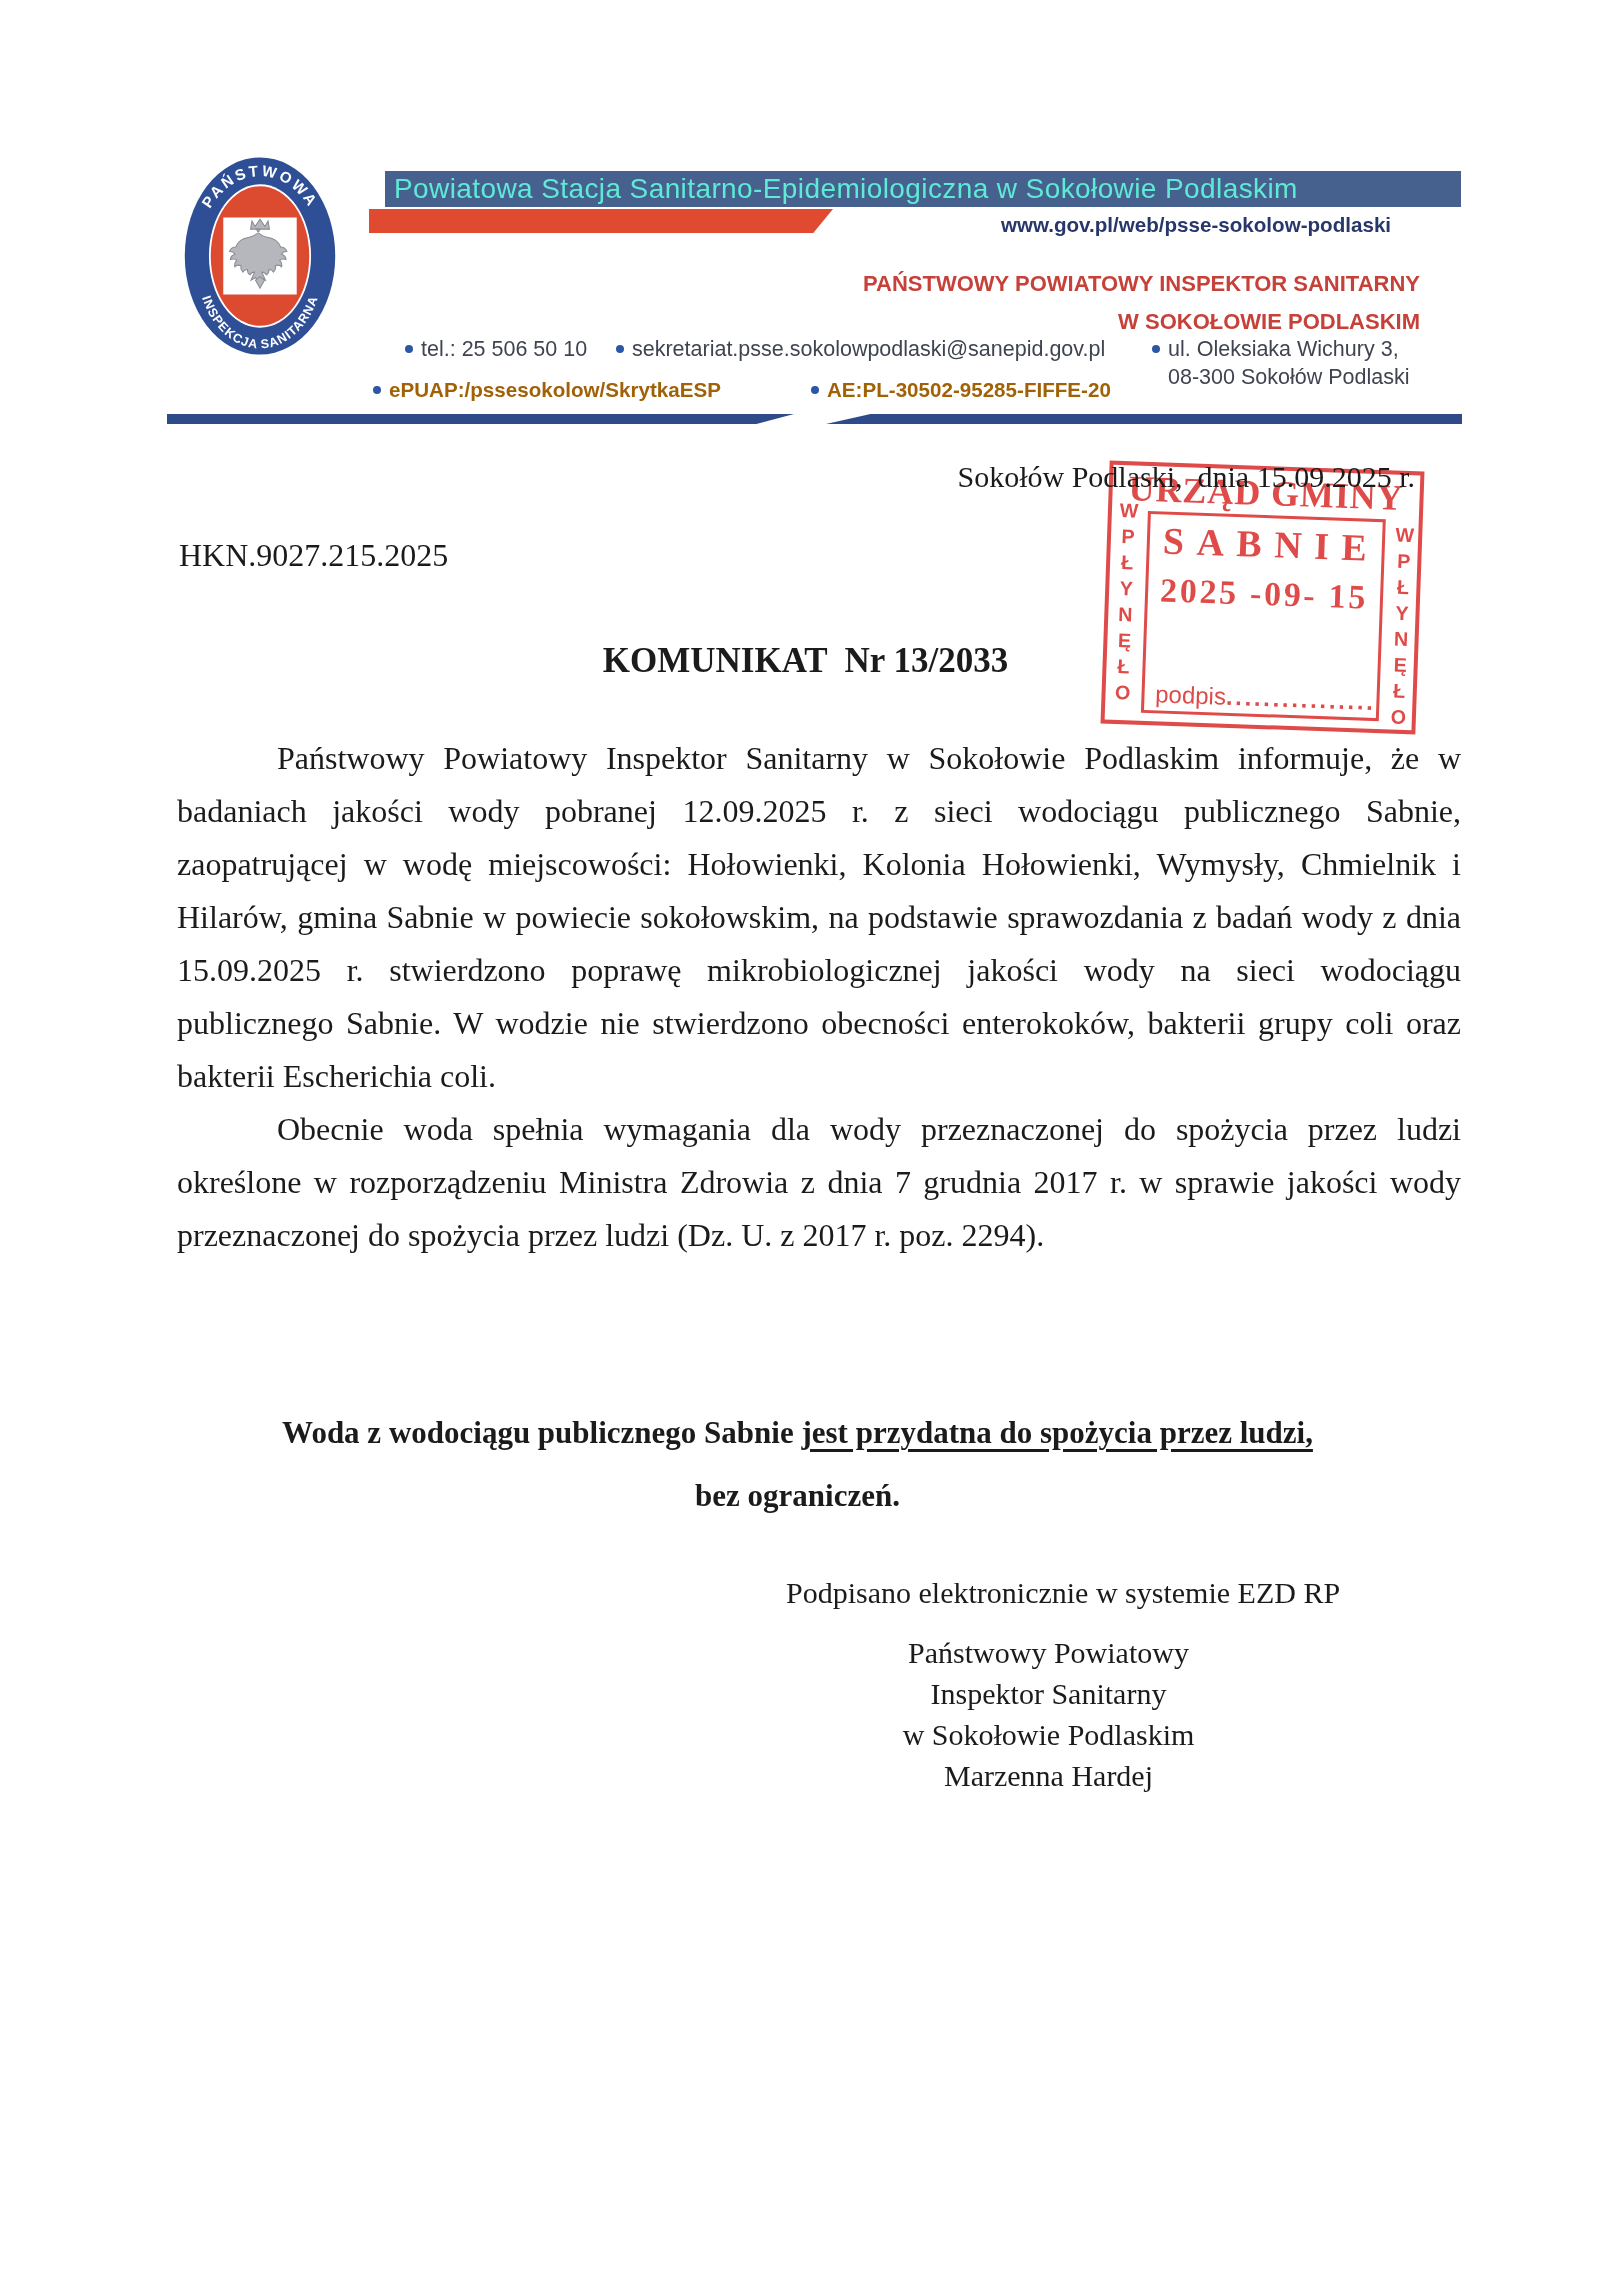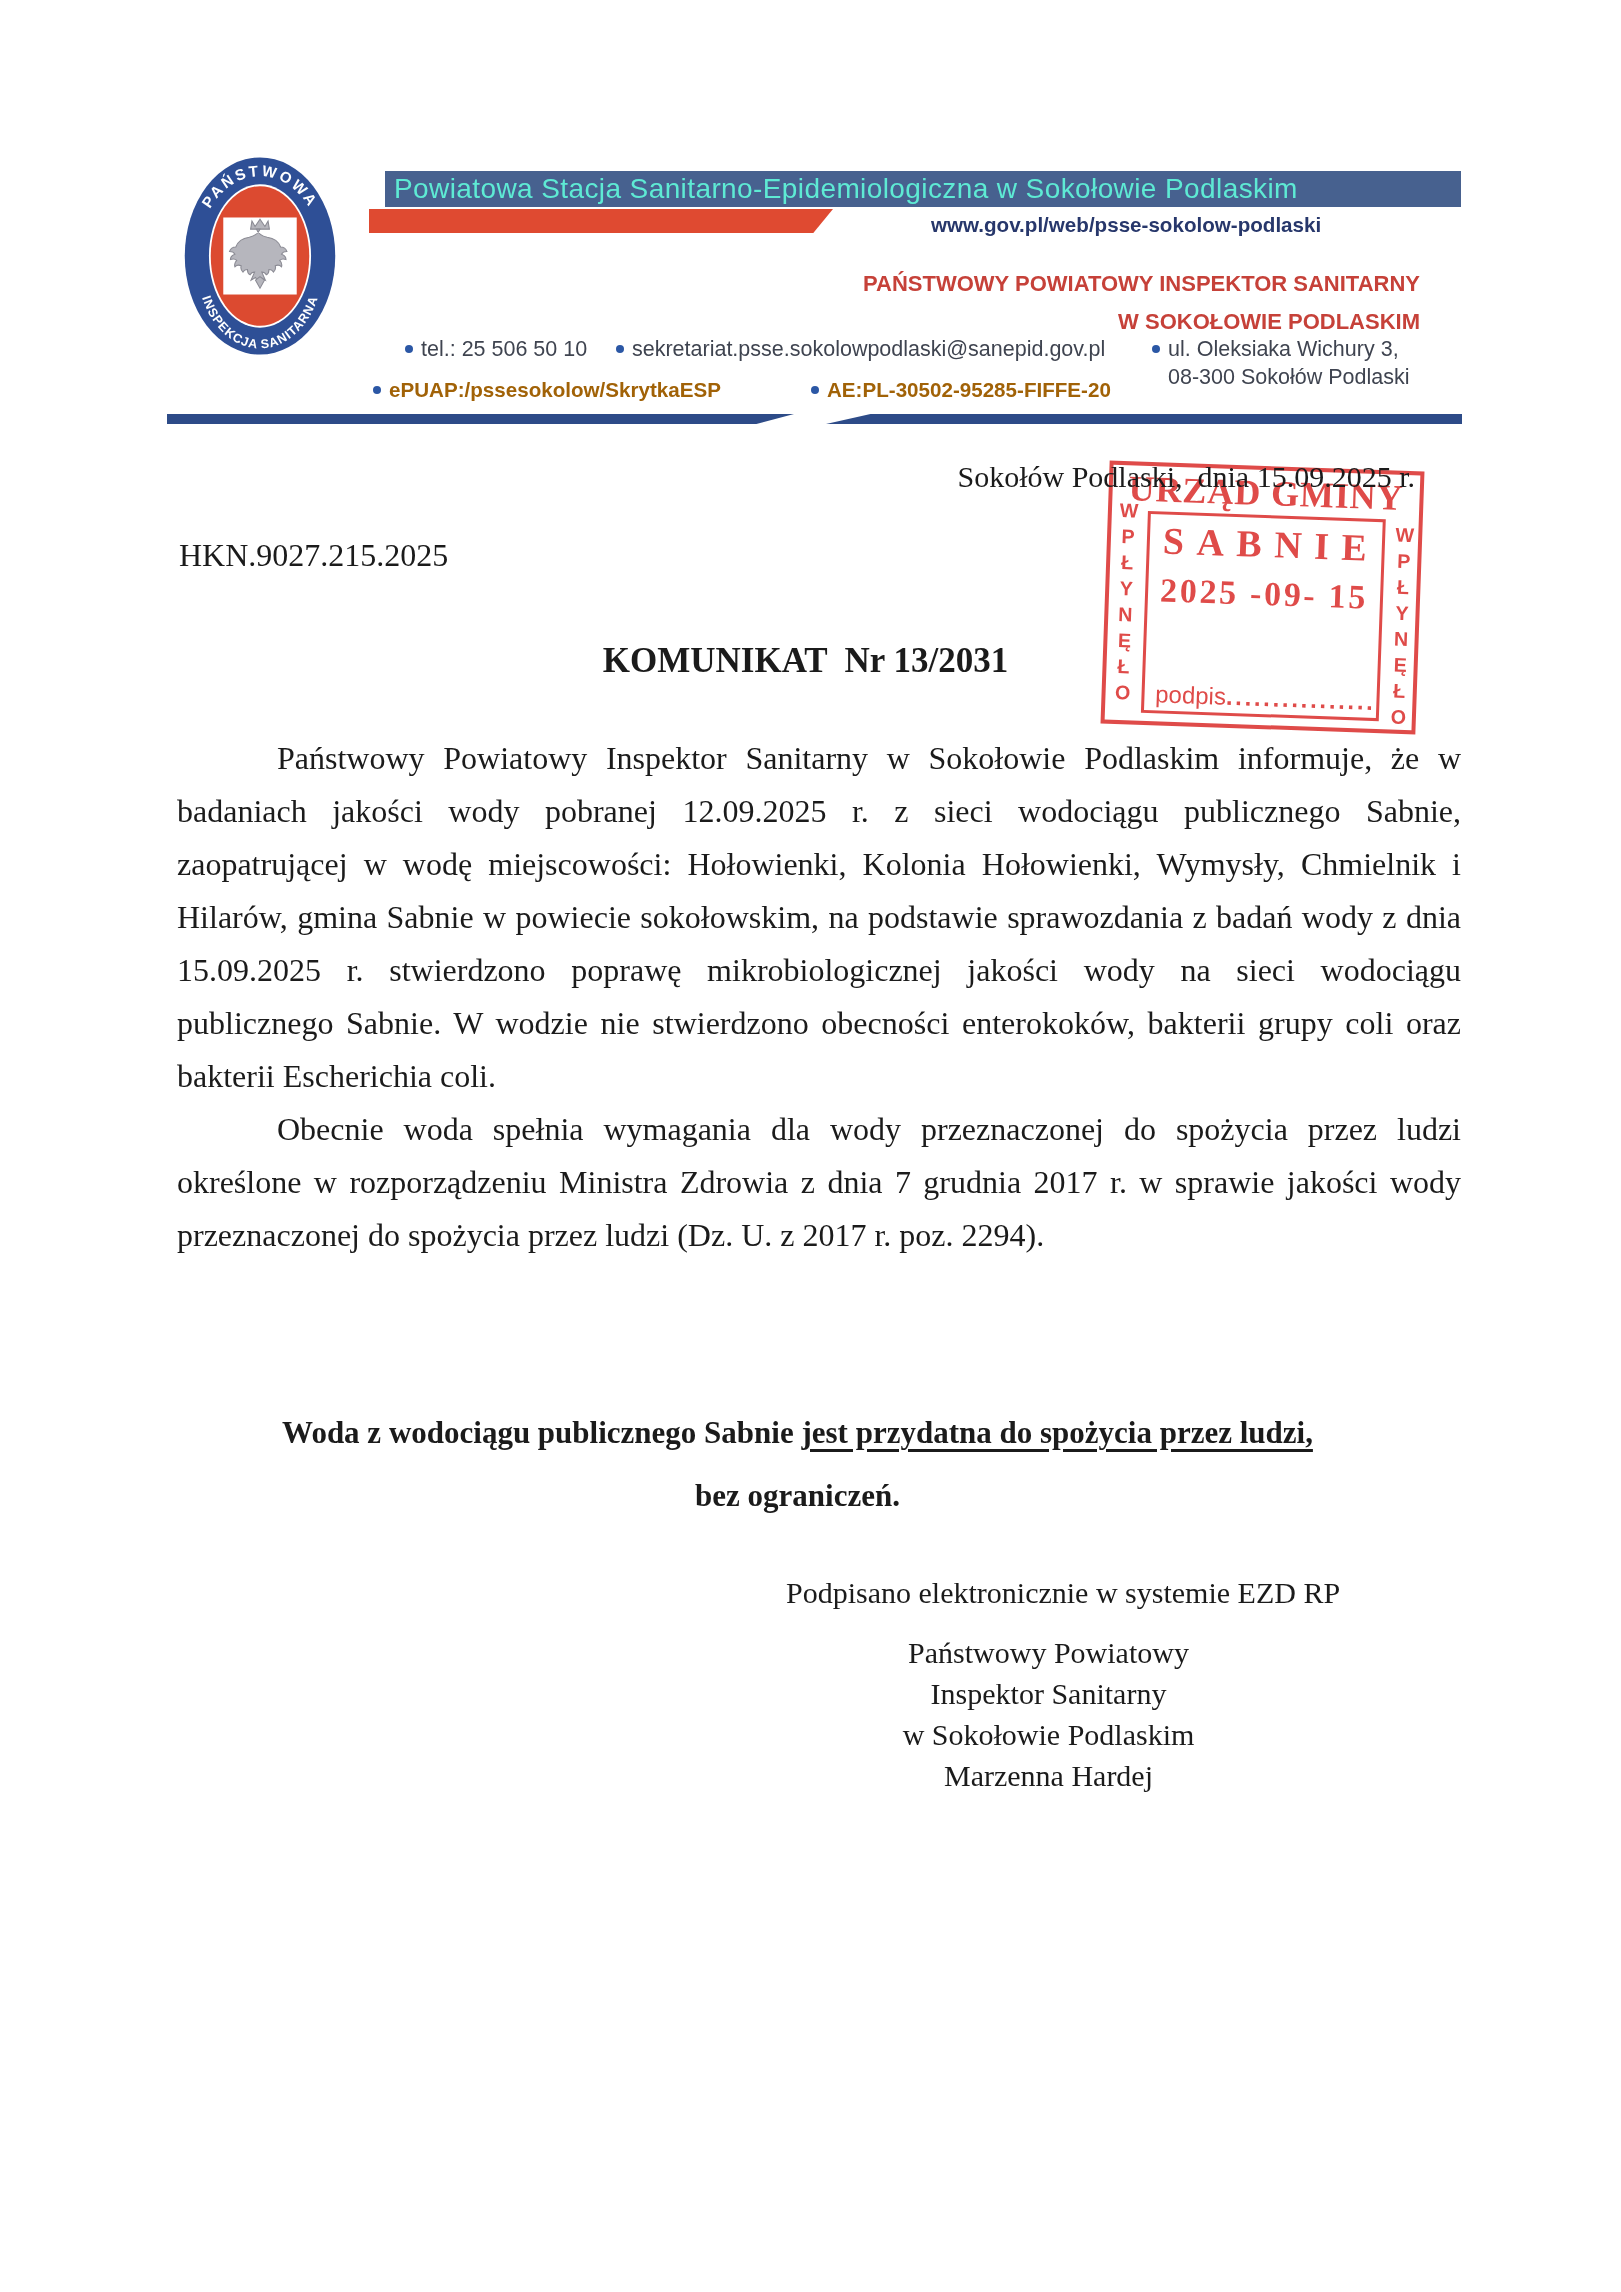--- a/index.html
+++ b/index.html
@@ -13,21 +13,21 @@
         font-family:"Liberation Serif",serif;color:var(--text_black);overflow:hidden;}
   .abs{position:absolute;}
 
   
   .logo{left:181px;top:153px;width:158px;height:206px;}
   .banner{left:385px;top:171px;width:1076px;height:36px;background:var(--banner_blue);
           color:#5eead4;font-family:"Liberation Sans",sans-serif;font-size:28px;
           line-height:36px;padding-left:9px;box-sizing:border-box;letter-spacing:0.4px;white-space:nowrap;}
   .redbar{left:369px;top:209px;width:464px;height:24px;background:var(--bar_red);
           clip-path:polygon(0 0,100% 0,calc(100% - 19.7px) 100%,0 100%);}
-  .website{left:931px;top:213px;width:530px;text-align:left;color:var(--link_navy);
+  .website{left:931px;top:213px;width:530px;text-align:center;color:var(--link_navy);
            font-family:"Liberation Sans",sans-serif;font-weight:bold;font-size:20.6px;}
   .inspector{left:376px;top:265px;width:1044px;text-align:right;color:var(--heading_red);
              font-family:"Liberation Sans",sans-serif;font-weight:bold;font-size:22px;line-height:38px;}
   .contact-item{font-family:"Liberation Sans",sans-serif;font-size:21.5px;color:var(--contact_gray);white-space:nowrap;}
   .contact-item.small{font-size:20.6px;font-weight:bold;color:#a16207;}
   .bullet{display:inline-block;width:8px;height:8px;border-radius:50%;background:var(--bullet_blue);
           margin-right:8px;vertical-align:2.7px;}
   .divseg{top:414px;height:9.9px;background:var(--divider_blue);}
   .divseg.left{left:167px;width:627px;clip-path:polygon(0 0,100% 0,94% 100%,0 100%);}
   .divseg.right{left:826px;width:636px;clip-path:polygon(0 100%,7% 0,100% 0,100% 100%);}
@@ -150,21 +150,21 @@
     <div class="stamp-inner">
       <div class="stamp-town">SABNIE</div>
       <div class="stamp-date">2025 -09- 15</div>
       <div class="stamp-sign">
         <span>podpis</span>
         <span class="stamp-dots">................................</span>
       </div>
     </div>
   </div>
 
-  <div class="abs doc-title">KOMUNIKAT  Nr 13/2031</div>
+  <div class="abs doc-title">KOMUNIKAT  Nr 13/2033</div>
 
   <div class="abs bodytext">
     <p>Państwowy Powiatowy Inspektor Sanitarny w Sokołowie Podlaskim informuje, że w badaniach jakości wody pobranej 12.09.2025 r. z sieci wodociągu publicznego Sabnie, zaopatrującej w wodę miejscowości: Hołowienki, Kolonia Hołowienki, Wymysły, Chmielnik i Hilarów, gmina Sabnie w powiecie sokołowskim, na podstawie sprawozdania z badań wody z dnia 15.09.2025 r. stwierdzono poprawę mikrobiologicznej jakości wody na sieci wodociągu publicznego Sabnie. W wodzie nie stwierdzono obecności enterokoków, bakterii grupy coli oraz bakterii Escherichia coli.</p>
     <p>Obecnie woda spełnia wymagania dla wody przeznaczonej do spożycia przez ludzi określone w rozporządzeniu Ministra Zdrowia z dnia 7 grudnia 2017 r. w sprawie jakości wody przeznaczonej do spożycia przez ludzi (Dz. U. z 2017 r. poz. 2294).</p>
   </div>
 
   <div class="abs statement">
     <div><span>Woda z wodociągu publicznego Sabnie </span><span class="u">jest przydatna do spożycia przez ludzi,</span></div>
     <div>bez ograniczeń.</div>
   </div>

